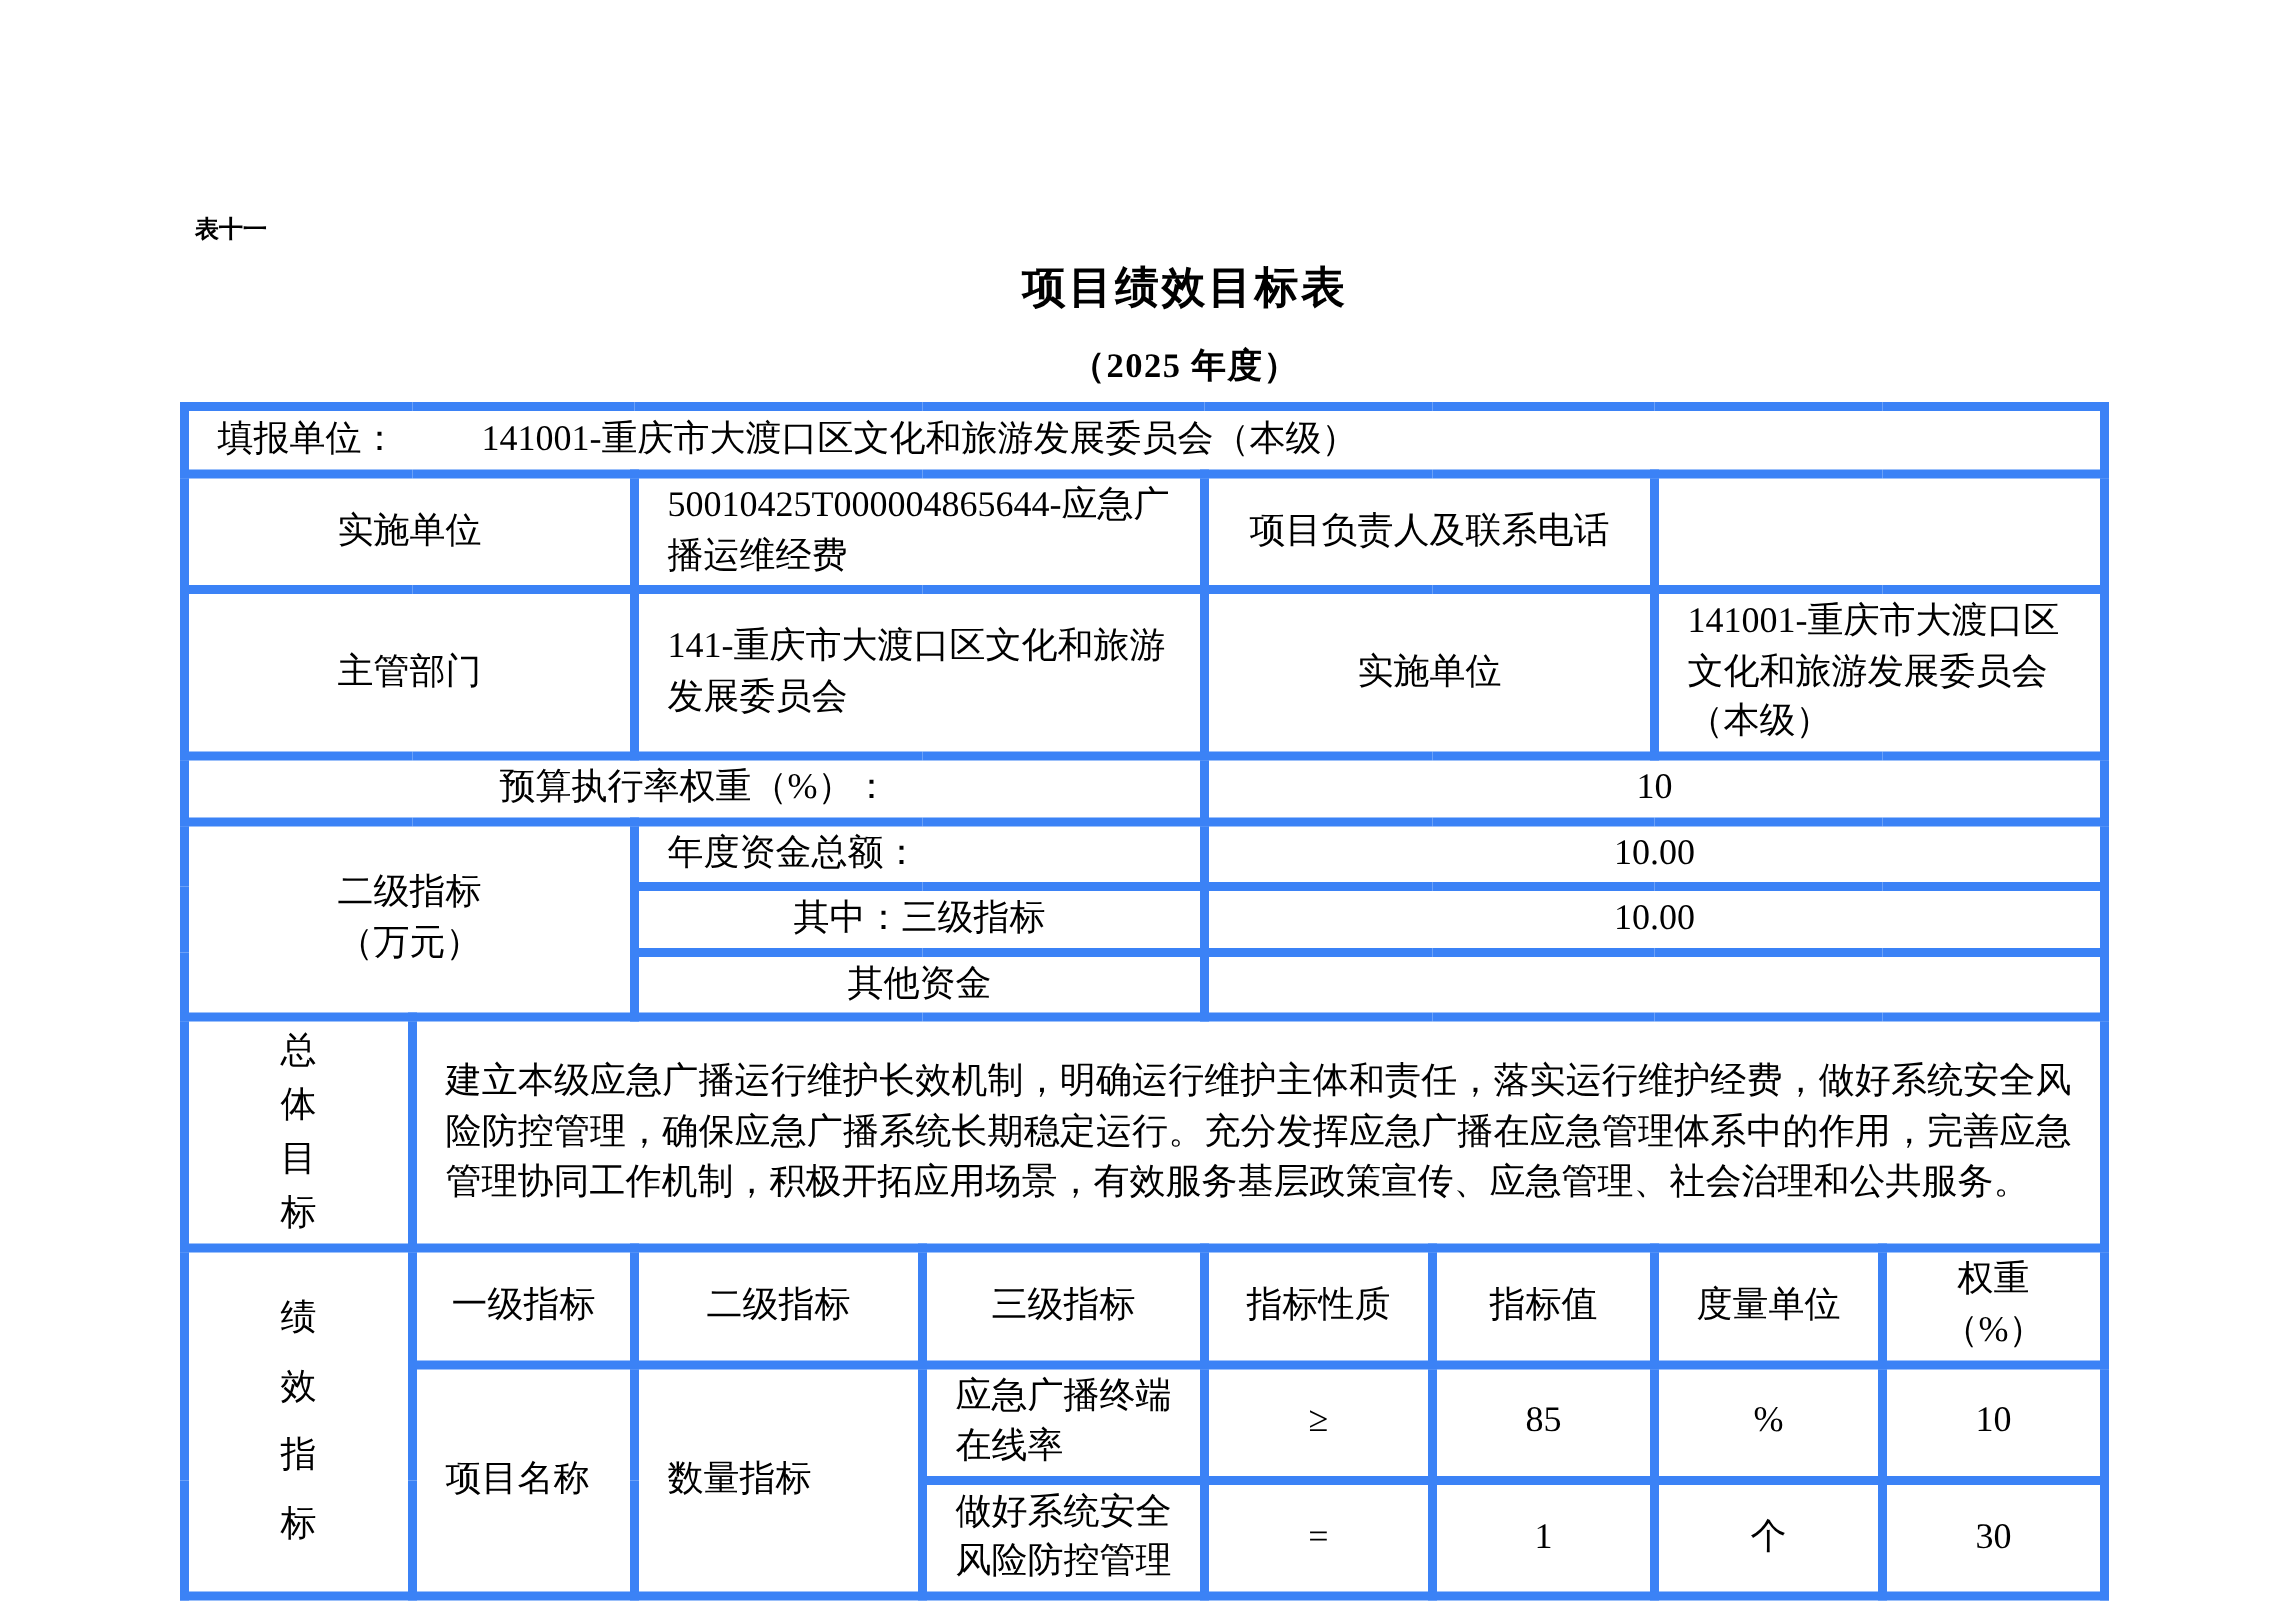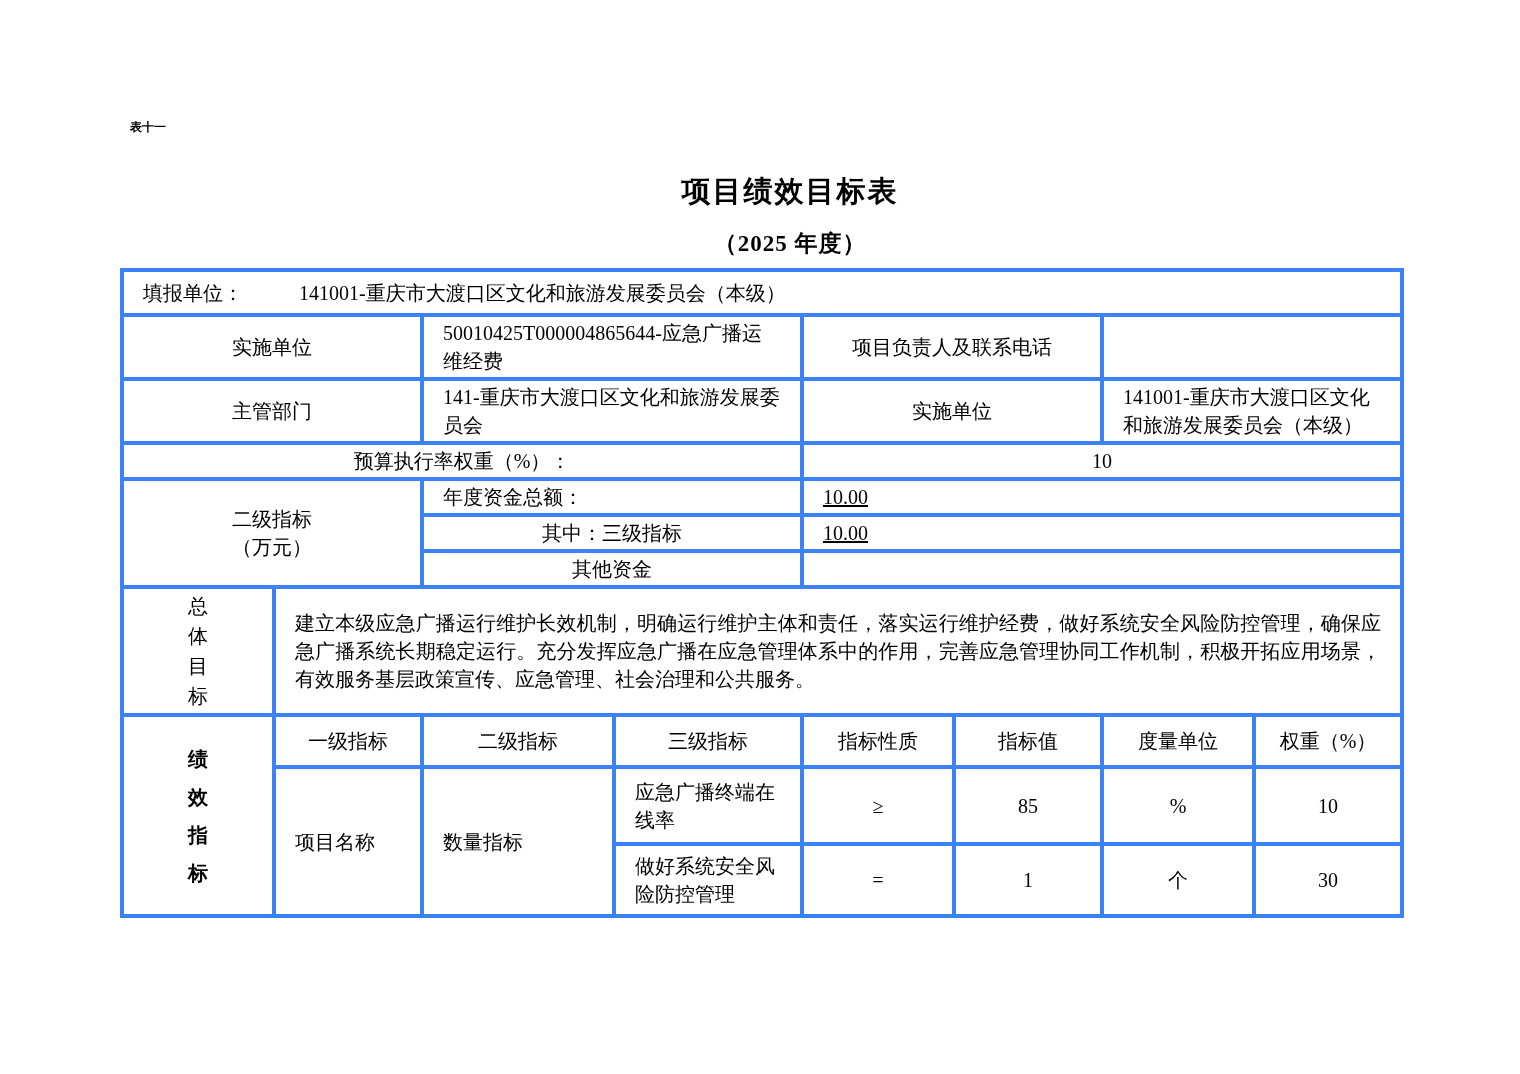--- a/index.html
+++ b/index.html
@@ -3,55 +3,55 @@
 <meta charset="utf-8">
 <style>
   * { margin:0; padding:0; box-sizing:border-box; }
   html,body { background:#ffffff; }
   body {
     width:1520px; height:1074px; position:relative;
     font-family:"Liberation Serif","DejaVu Serif",serif;
     color:#000;
   }
   .doc-table-label {
-    position:absolute; left:130px; top:119px;
-    font-size:12px; font-weight:bold;
+    position:absolute; left:130px; top:143px;
+    font-size:16px; font-weight:bold;
   }
   .doc-title {
     position:absolute; left:0; top:172px; width:1580px;
     text-align:center; font-size:29px; font-weight:bold; letter-spacing:2px;
   }
   .doc-subtitle {
     position:absolute; left:0; top:228px; width:1580px;
     text-align:center; font-size:23px; font-weight:bold; letter-spacing:1px;
   }
   table.main {
     position:absolute; left:120px; top:268px; width:1280px;
     border-collapse:collapse; table-layout:fixed;
   }
   table.main { border:2px solid #000; }
   table.main td, table.main th {
-    border:4px solid #3b82f6;
-    font-size:20px; font-weight:normal;
+    border:6px solid #3b82f6;
+    font-size:24px; font-weight:normal;
     line-height:1.4; color:#000;
     padding:2px 19px;
     vertical-align:middle;
     overflow:hidden;
   }
   .al { text-align:left; }
   .ac { text-align:center; }
-  .ar { text-align:left;text-decoration:underline; }
+  .ar { text-align:center; }
   .vtop { vertical-align:top; }
   .unit-gap { margin-left:56px; }
   .vlabel {
     width:1.15em; margin:0 auto; text-align:center;
     word-break:break-all;
   }
   .vlabel-goal { line-height:1.5; }
-  .vlabel-perf { line-height:1.9;font-weight:bold; }
+  .vlabel-perf { line-height:1.9; }
   .goal-text {
     text-align:justify; line-height:1.58; padding:4px 10px;
   }
   .wrap2 { line-height:1.5; }
 </style>
 </head>
 <body>
 
 <div class="doc-table-label">表十一</div>
 <div class="doc-title">项目绩效目标表</div>

